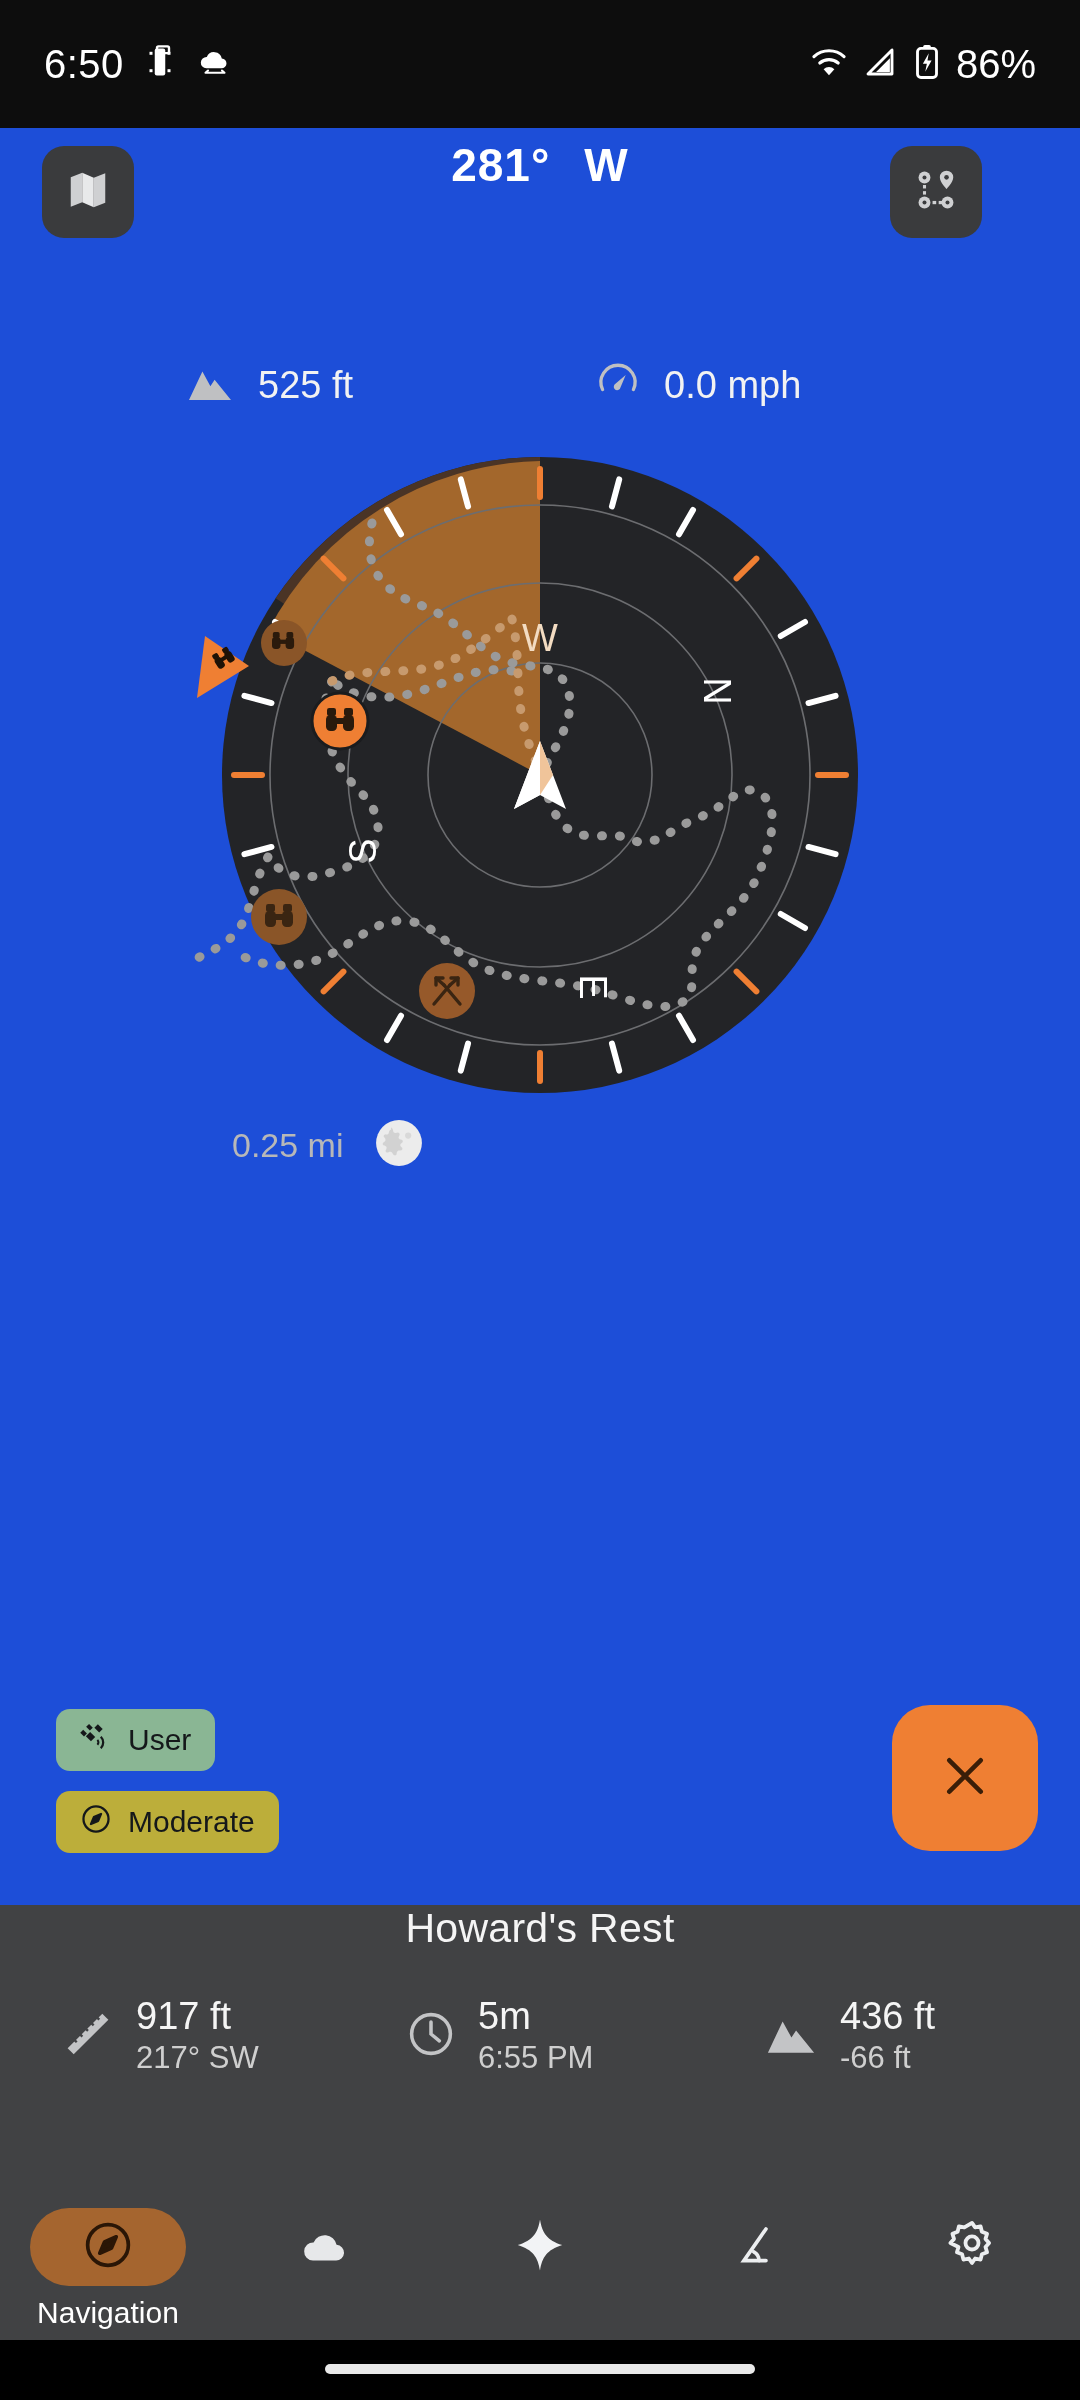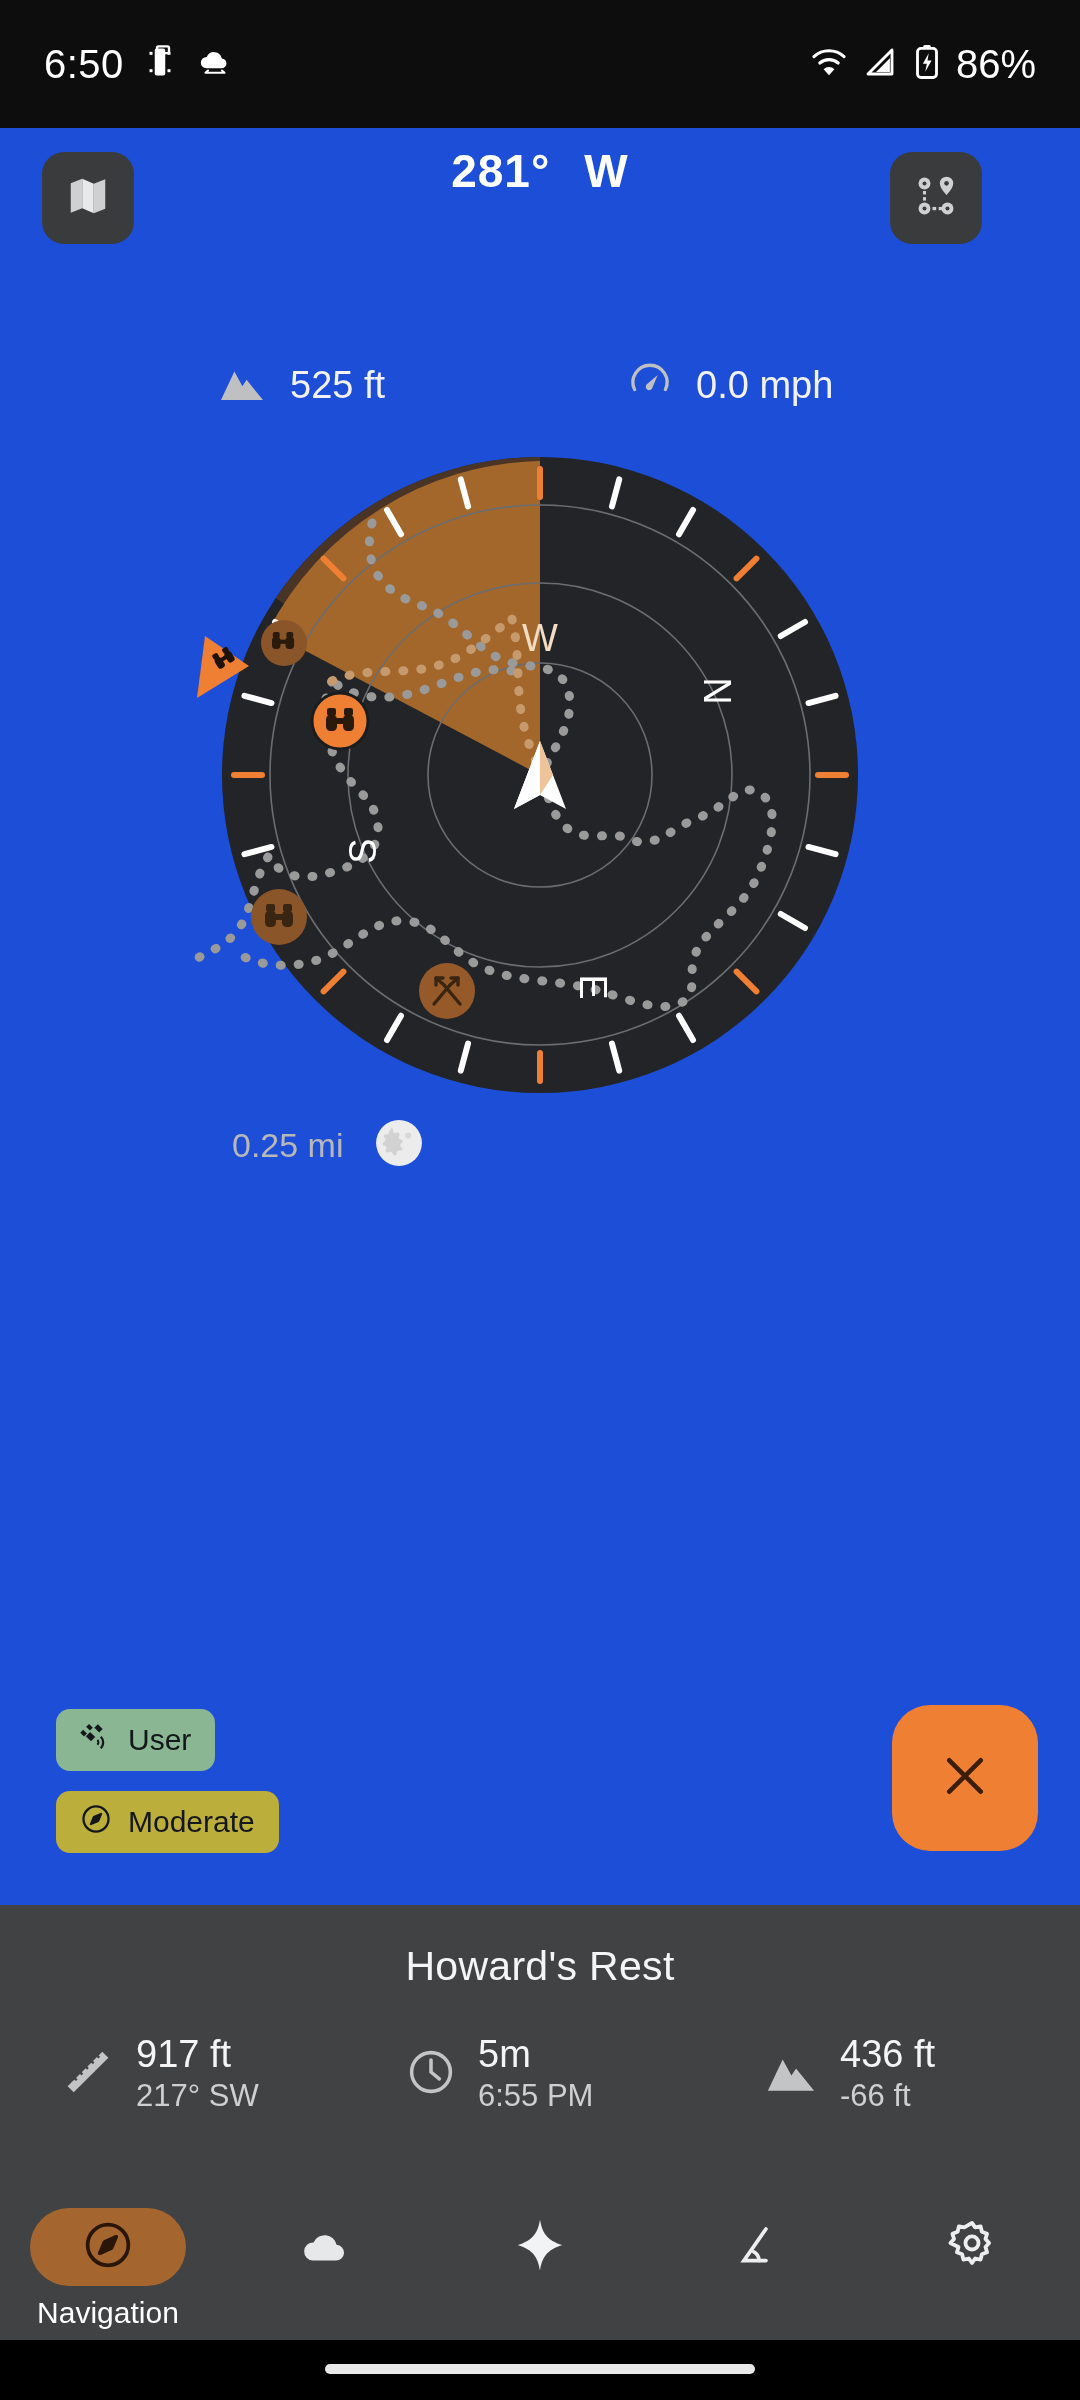--- a/index.html
+++ b/index.html
@@ -25,21 +25,21 @@
     color:#fff;
   }
   .sb-left { display:flex; align-items:center; gap:18px; }
   .sb-right { display:flex; align-items:center; gap:14px; margin-left:auto; }
   .sb-time { font-size:40px; font-weight:500; letter-spacing:.5px; }
   .sb-batt { font-size:40px; font-weight:500; margin-left:0; }
   .sbicon { display:block; }
 
   
   .header {
-    position:absolute; top:146px; left:0;
+    position:absolute; top:140px; left:0;
     width:1024px; height:150px;
   }
   .iconbtn {
     position:absolute; top:6px;
     width:92px; height:92px;
     background:#3a3b3d;
     border-radius:22px;
     display:flex; align-items:center; justify-content:center;
   }
   .iconbtn.left { left:42px; }
@@ -56,21 +56,20 @@
   .heading-sub {
     color:#d6d6d6; font-size:31px; font-weight:400;
     margin-top:14px; letter-spacing:.4px;
   }
 
   
   .statsrow {
     position:absolute; top:340; left:0;
     width:908px; height:90px;
     display:flex;
-    margin-left:32px;
   }
   .stat {
     flex:1; display:flex; align-items:center; gap:24px;
     padding-left:186px;
   }
   .stat .val { color:#f2f2f2; font-size:38px; }
   .stat.second { padding-left:98px; }
 
   
   .compasswrap {
@@ -104,21 +103,21 @@
   }
 
   
   .infopanel {
     position:absolute; left:0; top:1905px;
     width:1080px; height:285px;
     background:#414244;
   }
   .ip-title {
     text-align:center; color:#f5f5f5;
-    font-size:41px; padding-top:38px; letter-spacing:.3px;
+    font-size:41px; letter-spacing:.3px;
   }
   .ip-stats {
     display:flex; margin-top:42px;
   }
   .ip-item { flex:1; display:flex; align-items:center; gap:22px; padding-left:62px; }
   .ip-item.b { padding-left:28px; }
   .ip-item.c { padding-left:42px; }
   .ip-txt .big { color:#f5f5f5; font-size:38px; line-height:1.18; }
   .ip-txt .small { color:#cfcfcf; font-size:31px; line-height:1.25; }
 

